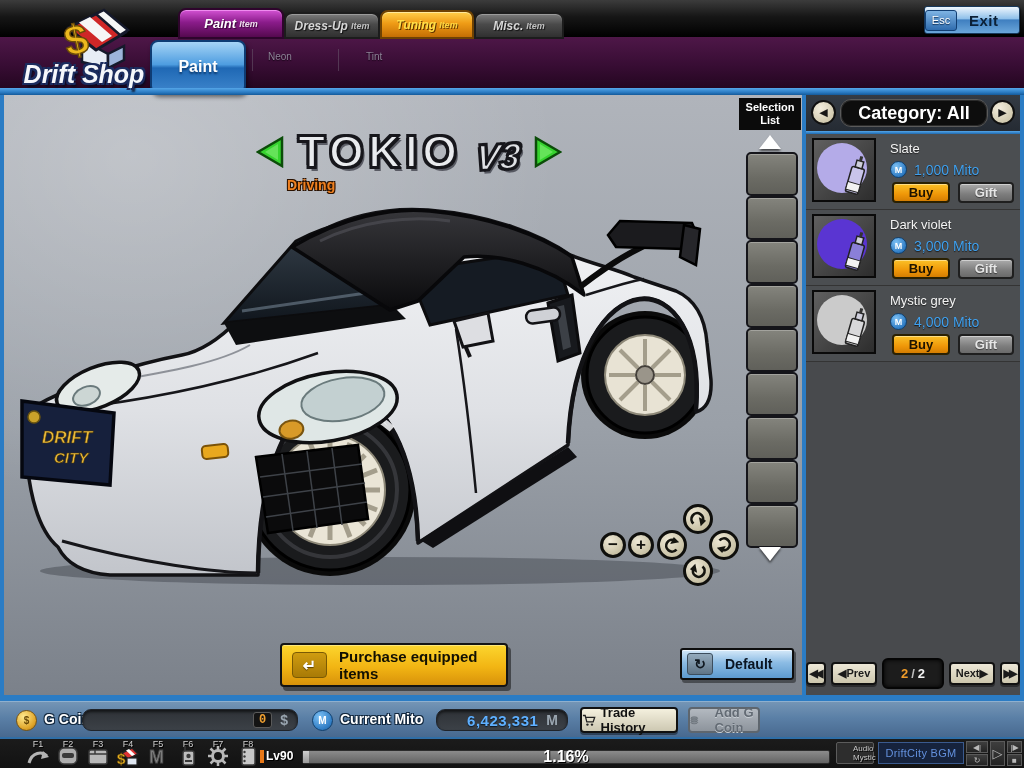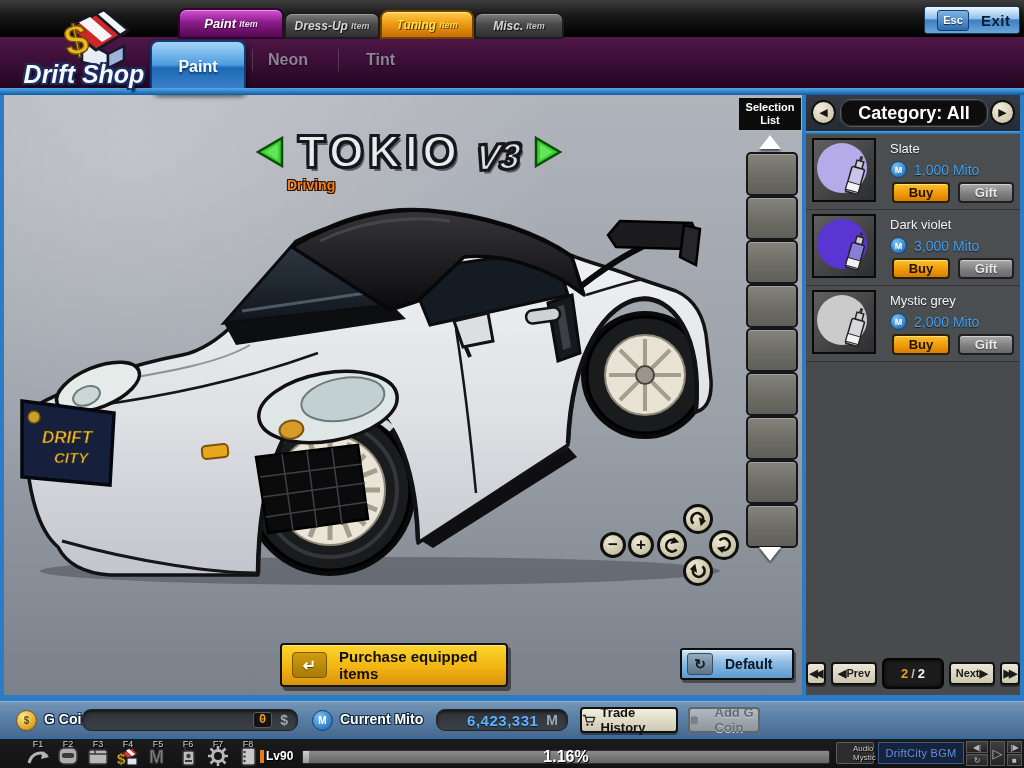--- a/index.html
+++ b/index.html
@@ -16,38 +16,38 @@
     border:2px solid #2e052c;box-shadow:inset 0 1px 0 #ef8cef;color:#fff;font-size:13px;text-shadow:1px 1px 1px #3a0538;}
   .tab-gray{background:linear-gradient(180deg,#7c7c7c 0%,#4a4a4a 45%,#303030 100%);border:2px solid #1c1c1c;
     box-shadow:inset 0 1px 0 #9a9a9a;color:#d6d6d6;font-size:12px;height:23px;text-shadow:1px 1px 1px #111;}
   .tab-dress{left:284px;width:92px;}
   .tab-tuning{left:380px;width:90px;height:25px;background:linear-gradient(180deg,#ffcf4a 0%,#ef9c16 45%,#c46e04 100%);
     border:2px solid #6e4203;box-shadow:inset 0 1px 0 #ffe89a;color:#ffe049;font-size:12px;text-shadow:1px 1px 0 #5c3300;}
   .tab-misc{left:474px;width:86px;}
   .exitbtn{left:924px;top:6px;width:94px;height:26px;border-radius:3px;border:1px solid #16385c;
     background:linear-gradient(180deg,#eef6fd 0%,#8fc0ea 45%,#3f7fc0 50%,#6aa6da 100%);
     display:flex;align-items:center;box-shadow:1px 2px 2px rgba(0,0,0,.6);cursor:pointer;}
-  .esckey{margin-left:12px;width:30px;height:19px;border-radius:3px;border:1px solid #123f73;
-    background:linear-gradient(180deg,#7fb4e4 0%,#2f6cae 100%);color:#fff;font-weight:bold;font-size:11px;
+  .esckey{margin-left:0;width:30px;height:19px;border-radius:3px;border:1px solid #123f73;
+    background:linear-gradient(180deg,#7fb4e4 0%,#2f6cae 100%);color:#fff;font-weight:normal;font-size:11px;
     display:flex;align-items:center;justify-content:center;text-shadow:0 1px 1px #0a2a50;}
   .exitlabel{margin-left:12px;color:#0b2036;font-weight:900;font-size:15px;letter-spacing:.5px;}
 
   
   .logo{left:8px;top:8px;width:150px;height:86px;z-index:40;}
   .logotext{position:absolute;left:2px;top:52px;width:148px;text-align:center;font-style:italic;font-weight:900;font-size:25px;color:#f5f7fb;
     text-shadow:-2px -2px 0 #1b2c5e,2px -2px 0 #1b2c5e,-2px 2px 0 #1b2c5e,2px 2px 0 #1b2c5e,3px 4px 2px rgba(5,10,30,.8);}
 
   
   .purplebar{left:0;top:37px;width:1024px;height:51px;background:linear-gradient(180deg,#4e1748 0%,#380d34 55%,#240620 100%);z-index:10;}
   .blueline{left:0;top:88px;width:1024px;height:7px;background:linear-gradient(180deg,#55a6e8 0%,#2b7cc4 60%,#145a9a 100%);z-index:20;}
   .subtab-active{left:150px;top:3px;width:92px;height:50px;border-radius:8px;border:2px solid #0e3c74;z-index:25;
     background:linear-gradient(180deg,#a6d4f6 0%,#4e9de0 45%,#1f68b4 52%,#3d85cc 100%);
     display:flex;align-items:center;justify-content:center;color:#fff;font-weight:bold;font-size:16px;
     text-shadow:0 2px 2px #0c3a6e;box-shadow:2px 3px 4px rgba(0,0,0,.5);cursor:pointer;}
-  .subtab{position:absolute;top:14px;color:#8d8296;font-weight:bold;font-size:16px;cursor:pointer;text-shadow:0 1px 1px #180518;}
+  .subtab{position:absolute;top:14px;color:#8d8296;font-weight:normal;font-size:10px;cursor:pointer;text-shadow:0 1px 1px #180518;}
   .sub-neon{left:268px;} .sub-tint{left:366px;}
   .subsep{position:absolute;top:12px;width:1px;height:22px;background:#6a5a6e;opacity:.55;}
 
   
   .mainrow{left:0;top:95px;width:1024px;height:606px;background:#2b7cc4;}
   .stage{position:absolute;left:4px;top:0;width:798px;height:600px;overflow:hidden;
     background:radial-gradient(ellipse at 16% 10%,rgba(255,255,255,.25),rgba(255,255,255,0) 45%),
                linear-gradient(180deg,#b0b4bb 0%,#9aa0a8 55%,#7b818a 100%);}
 
   
@@ -494,21 +494,21 @@
               <rect x="35" y="27" width="13" height="26" rx="2" fill="#d8d8da" stroke="#222" stroke-width="1.5"></rect>
               <rect x="35" y="43" width="13" height="8" fill="#f2f2f2" stroke="#222" stroke-width="1"></rect>
               <rect x="38" y="20" width="7" height="7" fill="#cfcfdc" stroke="#222" stroke-width="1.5"></rect>
               <rect x="40" y="15" width="3" height="5" fill="#333"></rect>
             </g>
           </svg>
         </div>
         <div class="iname">Mystic grey</div>
         <div class="ipricerow">
           <span class="mcoin">M</span>
-          <span class="iprice">2,000 Mito</span>
+          <span class="iprice">4,000 Mito</span>
         </div>
         <div class="buybtn">Buy</div>
         <div class="giftbtn">Gift</div>
       </div>
 
       <div class="pager">
         <div class="pgbtn pg-ends">◀◀</div>
         <div class="pgbtn">
           <span>◀</span>
           <span>Prev</span>

